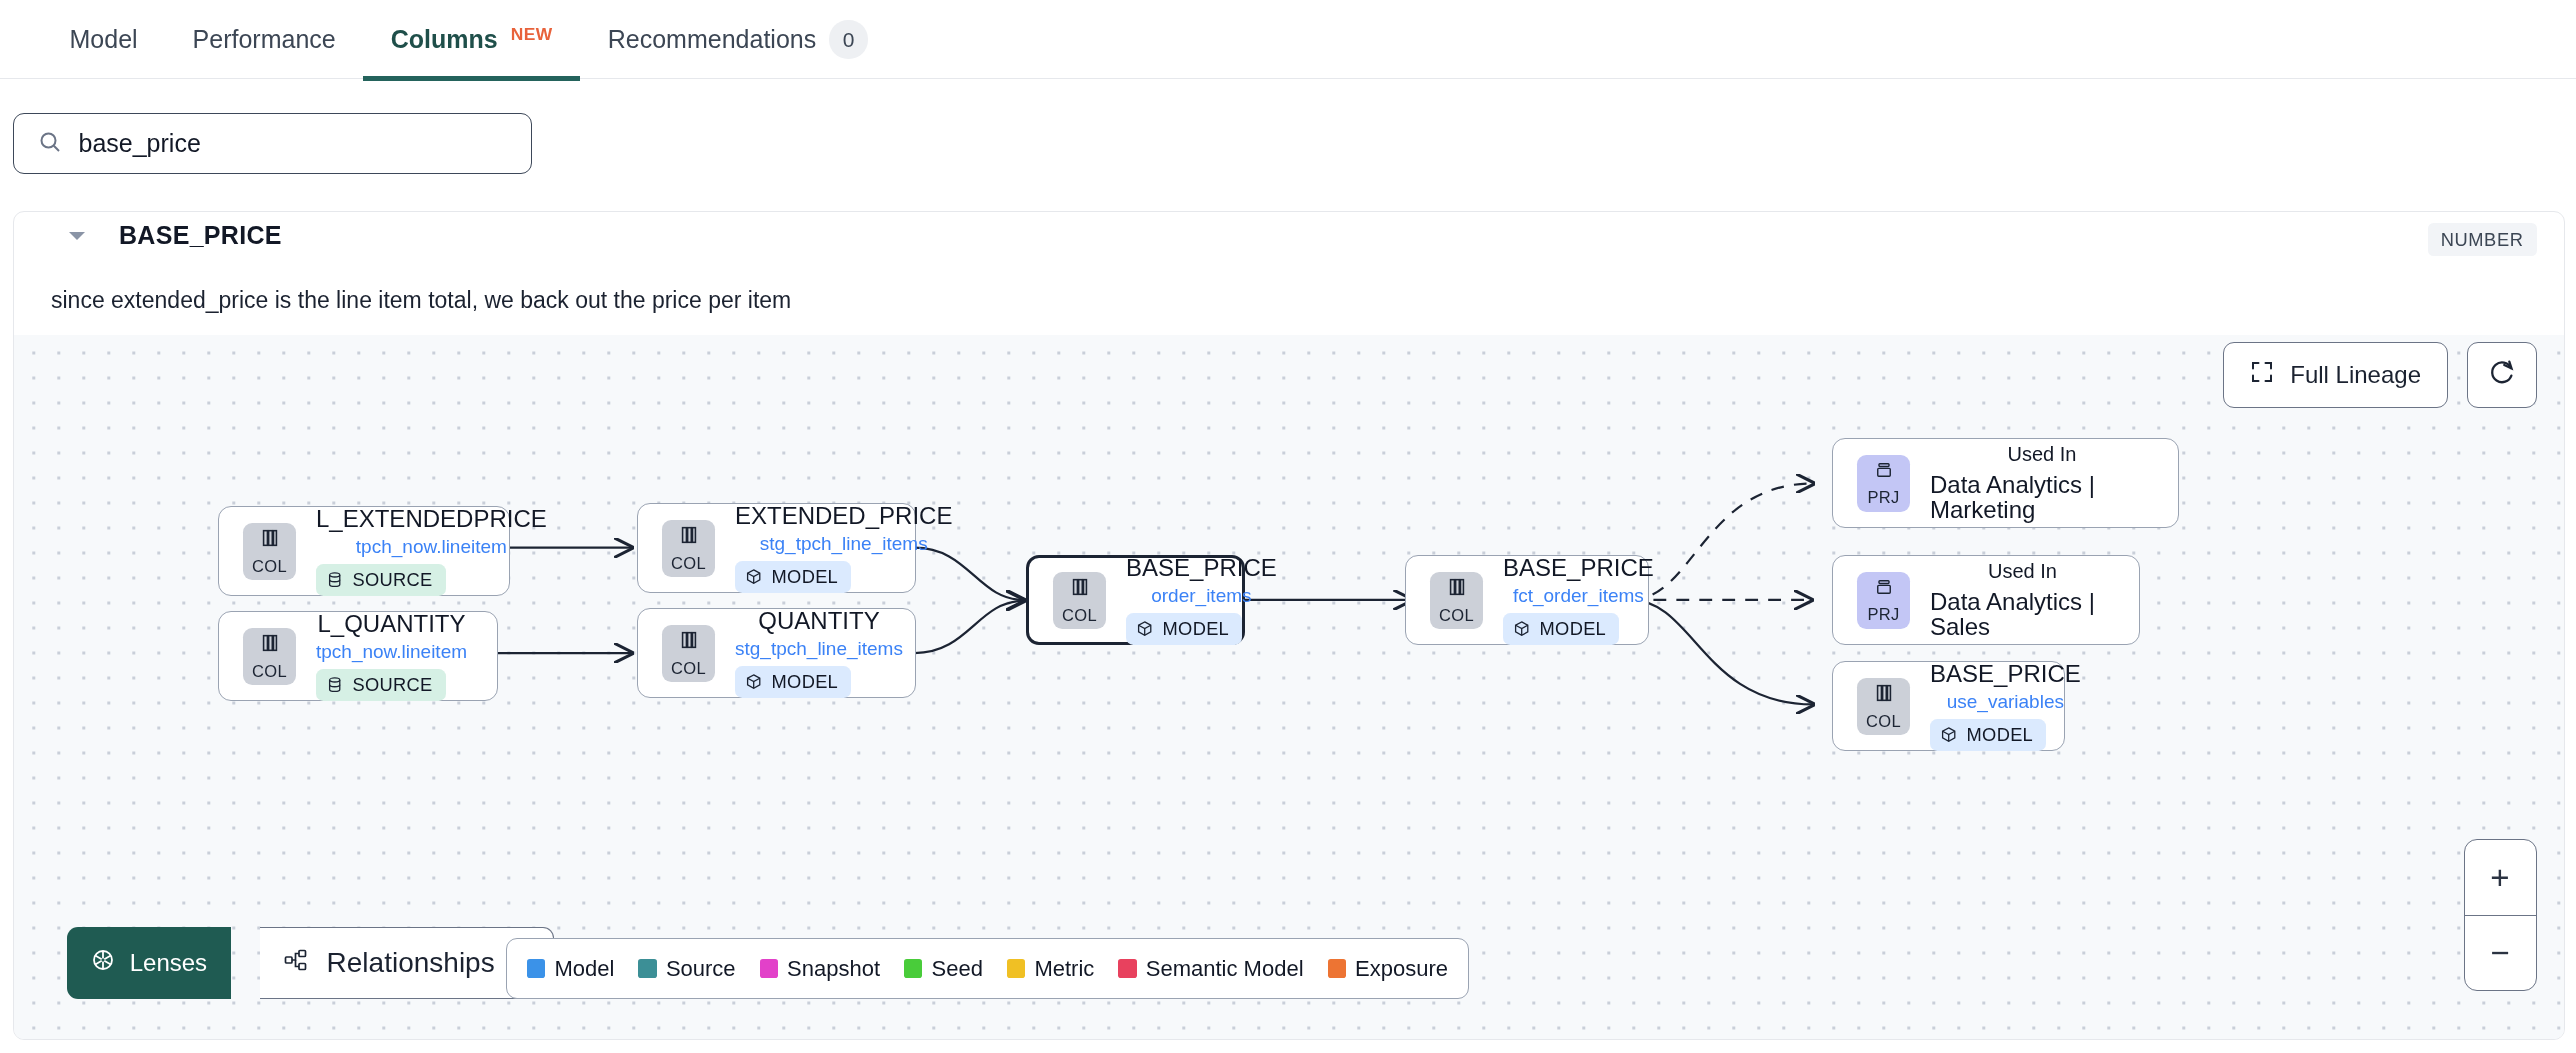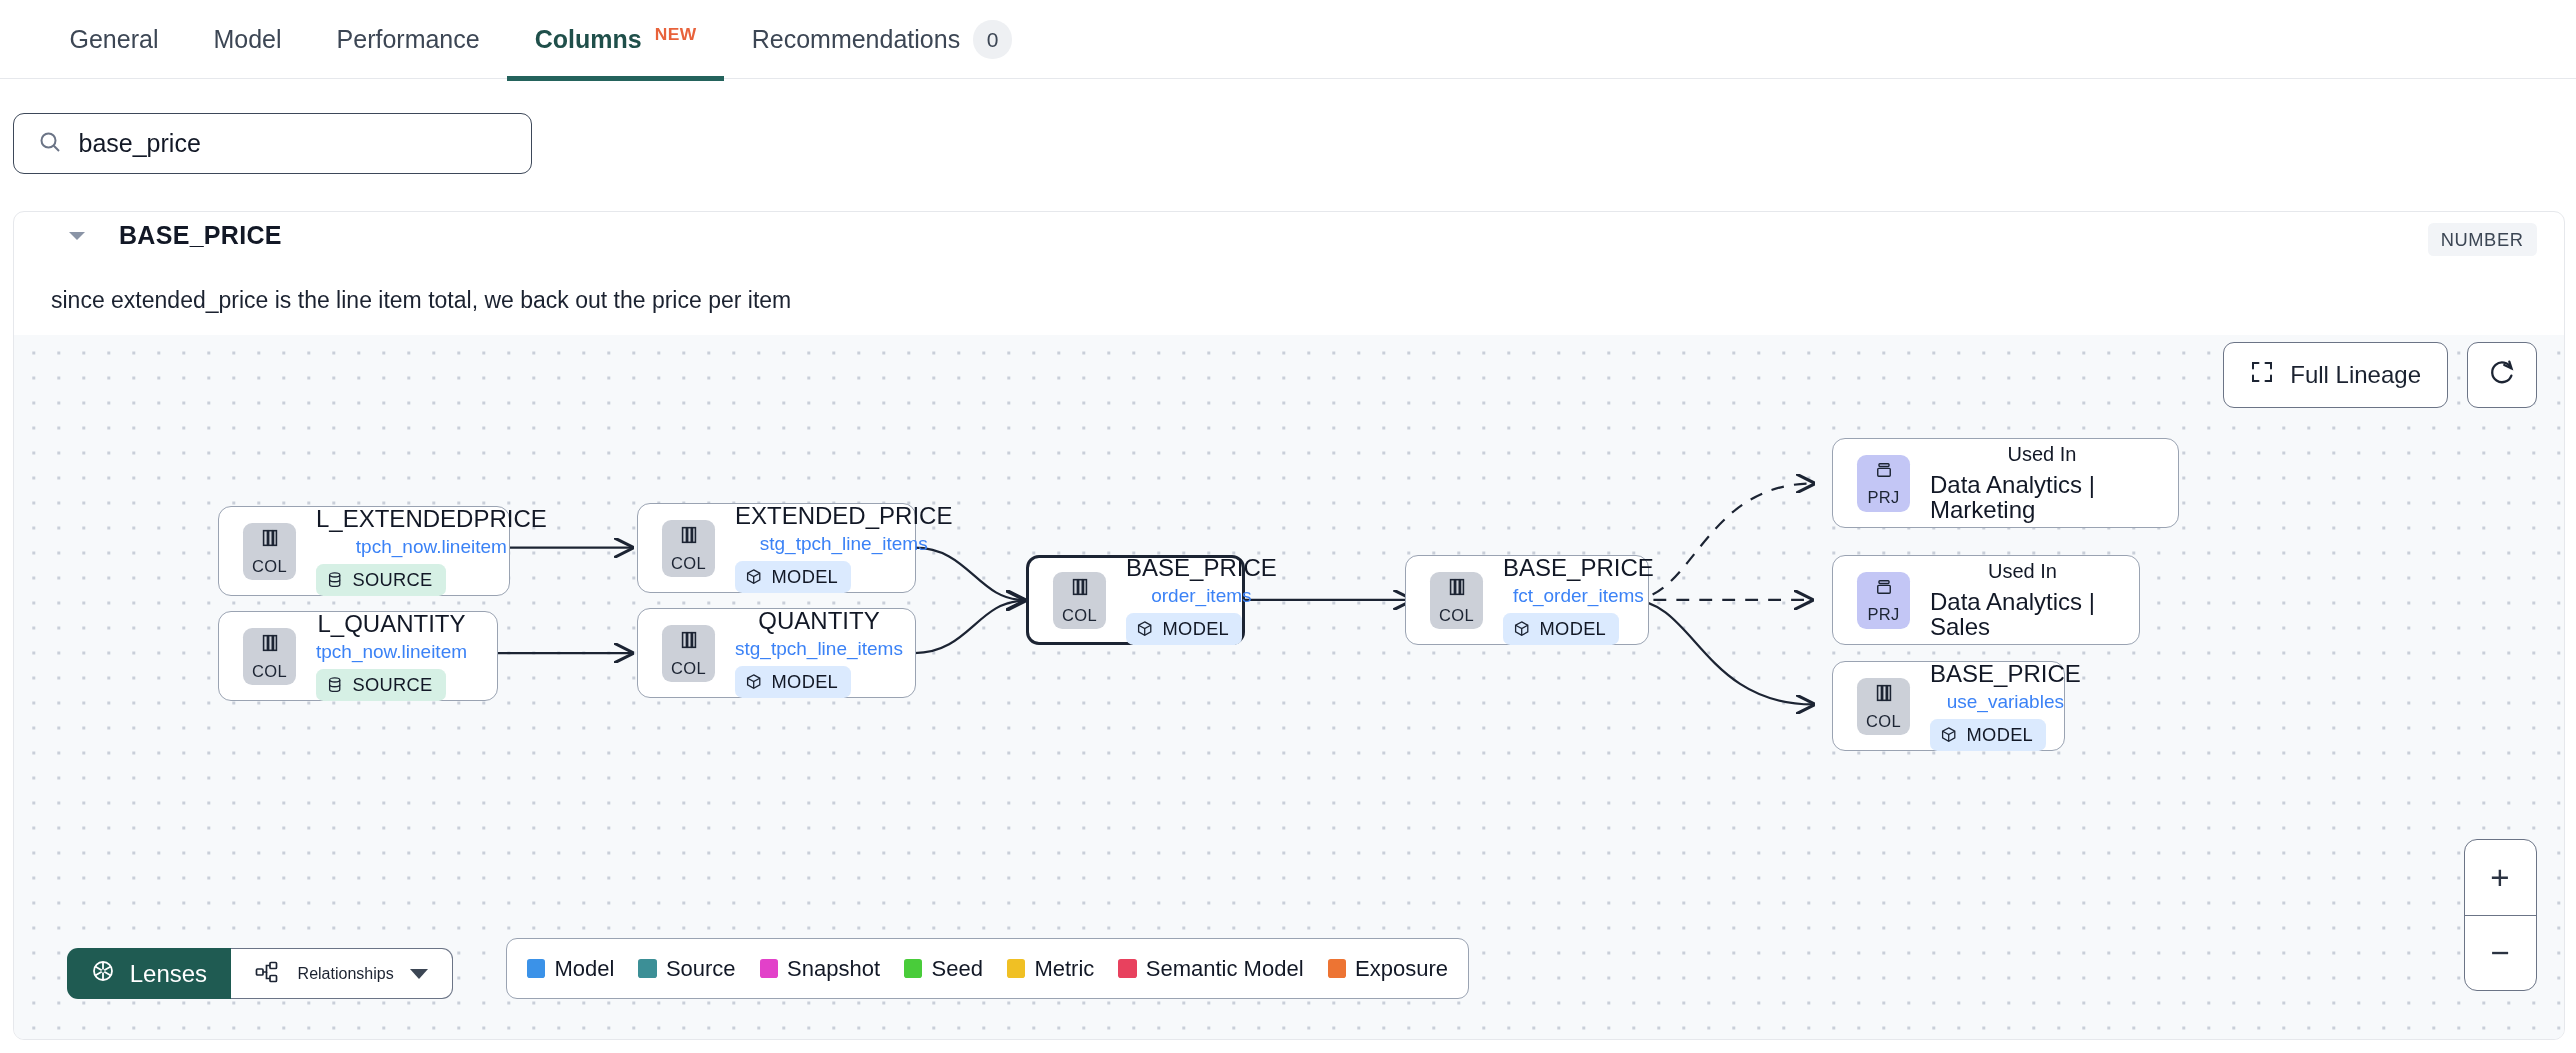--- a/index.html
+++ b/index.html
@@ -136,52 +136,49 @@
     display: flex; flex-direction: column; overflow: hidden;
   }
   .zoom-btn {
     flex: 1; display: flex; align-items: center; justify-content: center;
     font-size: 33px; color: #2b3342; cursor: pointer; line-height: 1;
   }
   .zoom-btn + .zoom-btn { border-top: 1.8px solid #6b7486; }
 
   
   .lenses-group {
-    position: absolute; left: 53px; bottom: 40px; height: 51px;
-    display: flex; border-radius: 11px;
+    position: absolute; left: 53px; bottom: 40px; height: 72px;
+    display: flex; border-radius: 11px; gap: 29px;
   }
   .lenses-btn {
     background: #1f5b52; color: #fff; border-radius: 11px 0 0 11px;
     display: flex; align-items: center; gap: 14.7px; padding: 0 24px;
     font-size: 24px; cursor: pointer;
   }
   .relationships-btn {
     background: #fff; border: 1.8px solid #6b7486; border-left: none;
     border-radius: 0 11px 11px 0; display: flex; align-items: center; gap: 16.5px;
-    padding: 0 24px; font-size: 16px; color: #1b2230; cursor: pointer;
+    padding: 0 24px; font-size: 28px; color: #1b2230; cursor: pointer;
   }
   .legend {
     position: absolute; left: 492px; bottom: 40px; height: 61px;
     background: #fff; border: 1.8px solid #9aa3b2; border-radius: 11px;
     display: flex; align-items: center; gap: 24px; padding: 0 20px;
   }
   .legend-item { display: flex; align-items: center; gap: 9.2px; font-size: 22px; color: #121826; }
   .swatch { width: 18.3px; height: 18.3px; border-radius: 2.8px; flex: none; }
   .caret-down {
     width: 0; height: 0; border-left: 9.2px solid transparent;
     border-right: 9.2px solid transparent; border-top: 10px solid #3c4654;
   }
 </style>
 </head>
 <body>
 
 <div class="tabbar">
-  <div class="tab">
-    <span>General</span>
-  </div>
   <div class="tab">
     <span>Model</span>
   </div>
   <div class="tab">
     <span>Performance</span>
   </div>
   <div class="tab active">
     <span>Columns</span>
     <span class="tab-new">NEW</span>
   </div>

